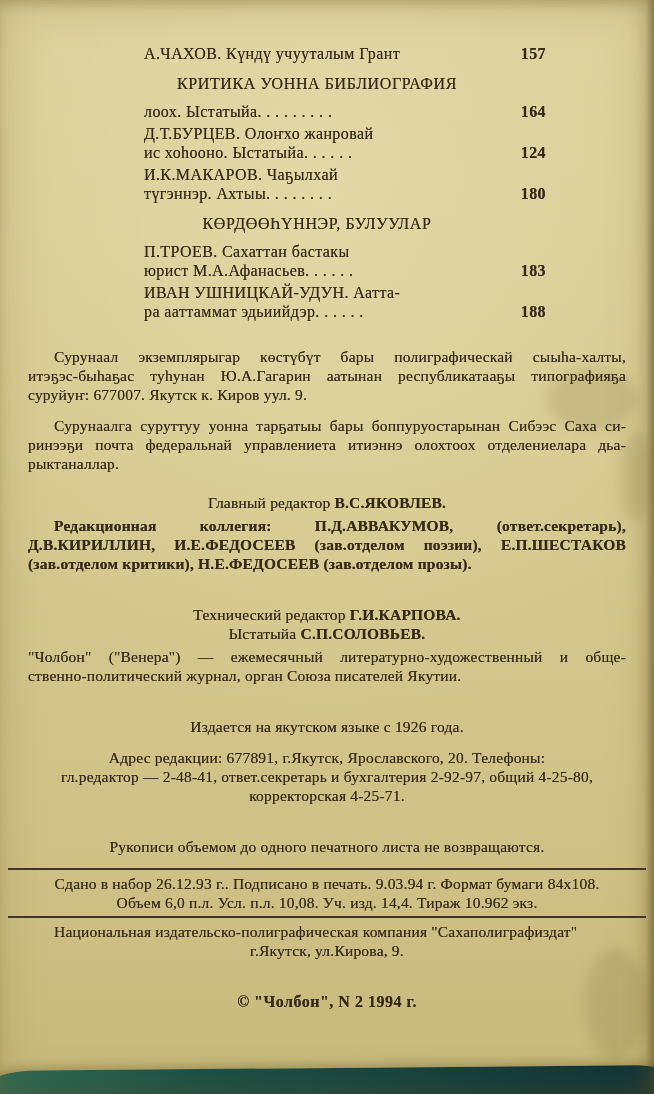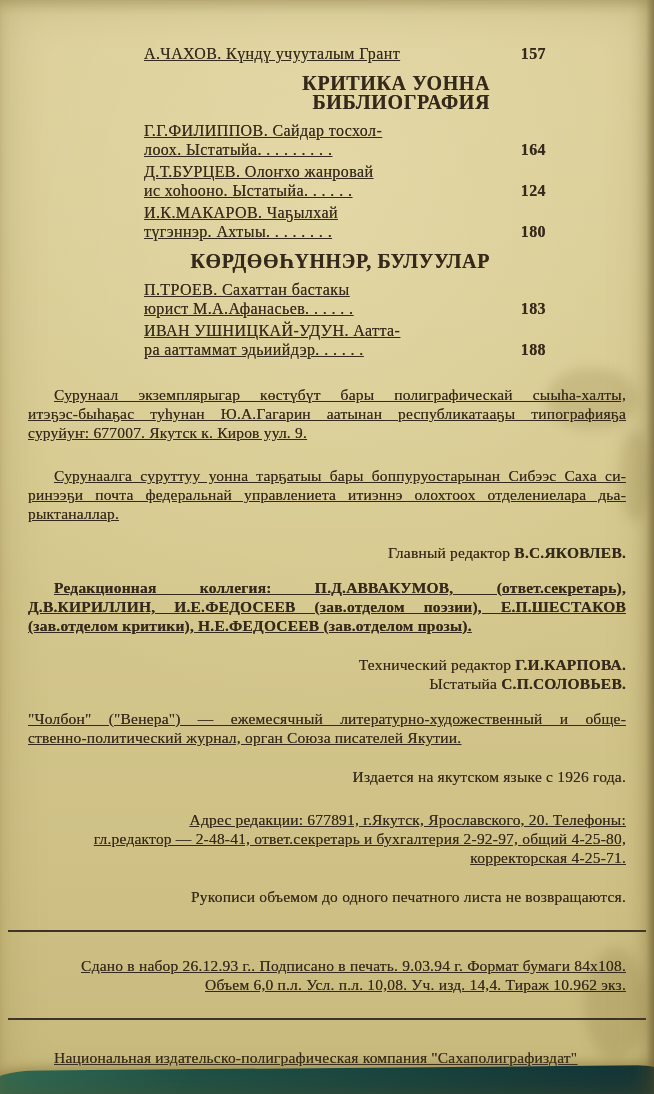--- a/index.html
+++ b/index.html
@@ -19,32 +19,32 @@
     content:"";position:absolute;inset:0;pointer-events:none;z-index:4;
     box-shadow:inset 0 0 46px rgba(120,100,40,.28), inset -10px 0 14px rgba(90,70,30,.22), inset 0 6px 10px rgba(140,120,55,.18);
   }
   .content{position:relative;padding:44px 28px 0;z-index:2;}
 
   
   .toc{margin-left:116px;width:402px;font-size:16px;line-height:19px;letter-spacing:.4px;}
   .toc-entry{display:flex;align-items:flex-end;margin-bottom:3px;}
   .toc-text{flex:1;}
   .toc-page{width:56px;text-align:right;font-weight:bold;}
-  .toc-heading{font-size:20px;font-weight:bold;text-align:right;margin:11px 56px 9px 0;letter-spacing:.6px;}
+  .toc-heading{font-size:16px;font-weight:normal;text-align:center;margin:11px 56px 9px 0;letter-spacing:.6px;}
 
   
   .colophon{margin-top:26px;font-size:15.5px;line-height:19px;letter-spacing:.2px;}
   p{margin:0;}
-  .line{display:block;text-decoration:underline;}
+  .line{display:block;}
   .j{text-align:justify;text-align-last:justify;}
   .indent{text-indent:26px;}
-  .center{text-align:right;}
+  .center{text-align:center;}
   .bold{font-weight:bold;}
-  .mt8{margin-top:24px;}  .mt10{margin-top:28px;} .mt12{margin-top:24px;}
-  .mt14{margin-top:20px;} .mt16{margin-top:16px;} .mt20{margin-top:20px;}
+  .mt8{margin-top:4px;}  .mt10{margin-top:4px;} .mt12{margin-top:12px;}
+  .mt14{margin-top:32px;} .mt16{margin-top:4px;} .mt20{margin-top:20px;}
   .rule{height:0;border-top:2px solid #3c332a;margin-left:-20px;margin-right:-20px;}
   .copyright{font-size:16px;letter-spacing:.5px;}
 
   
   .smudge{position:absolute;background:rgba(118,98,45,.18);filter:blur(6px);border-radius:50%;z-index:1;}
   .smudge-a{right:16px;top:368px;width:92px;height:62px;}
   .smudge-b{right:8px;top:948px;width:62px;height:112px;}
   .smudge-c{right:4px;top:430px;width:30px;height:92px;}
   .edge-right{position:absolute;top:0;right:0;bottom:0;width:8px;z-index:3;
     background:linear-gradient(90deg,rgba(0,0,0,0),rgba(66,56,28,.38));}
@@ -70,21 +70,20 @@
         <div class="toc-text">
           <span class="line">А.ЧАХОВ. Күндү учууталым Грант</span>
         </div>
         <div class="toc-page">157</div>
       </div>
 
       <h2 class="toc-heading">КРИТИКА УОННА БИБЛИОГРАФИЯ</h2>
 
       <div class="toc-entry">
         <div class="toc-text">
-          <span class="line">Г.Г.ФИЛИППОВ. Сайдар тосхол-</span>
           <span class="line">лоох. Ыстатыйа. . . . . . . . .</span>
         </div>
         <div class="toc-page">164</div>
       </div>
 
       <div class="toc-entry">
         <div class="toc-text">
           <span class="line">Д.Т.БУРЦЕВ. Олоҥхо жанровай</span>
           <span class="line">ис хоһооно. Ыстатыйа. . . . . .</span>
         </div>

